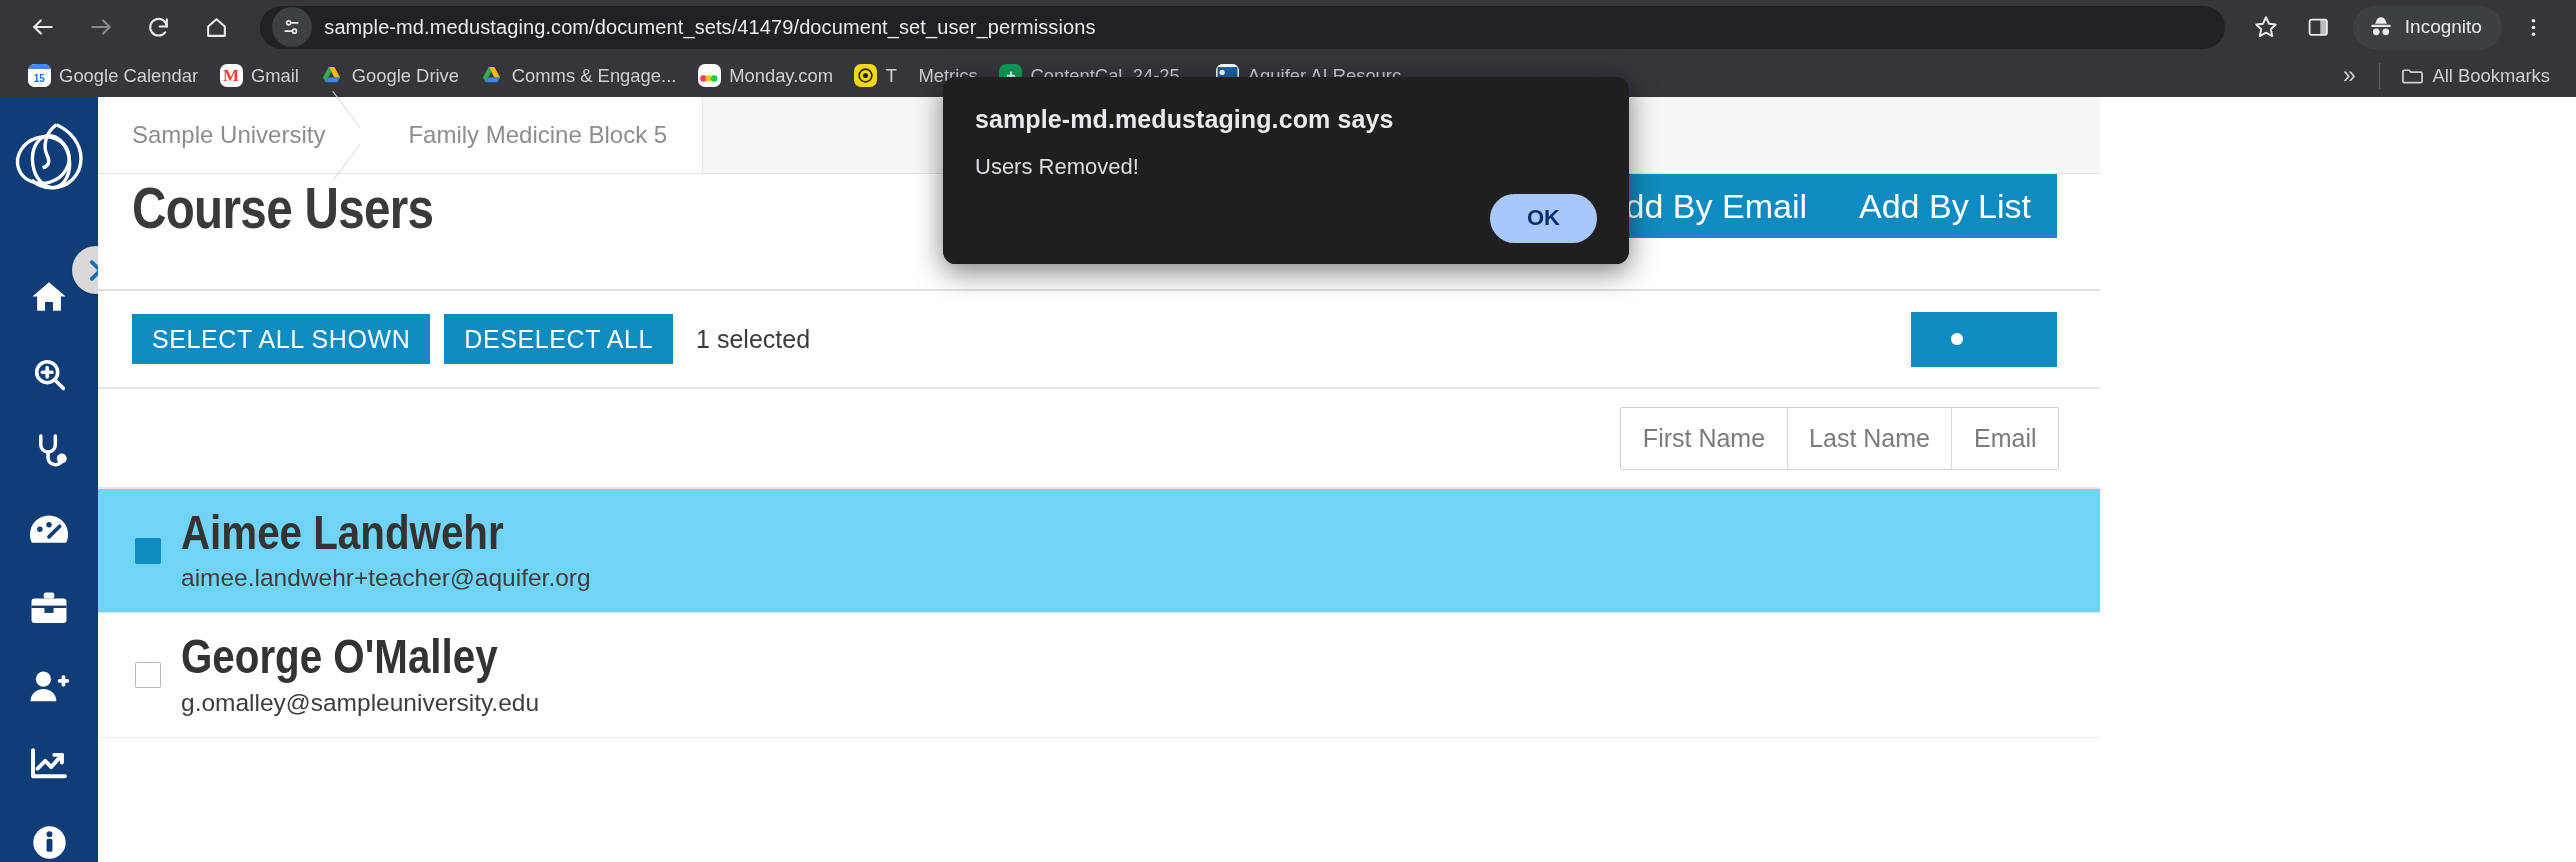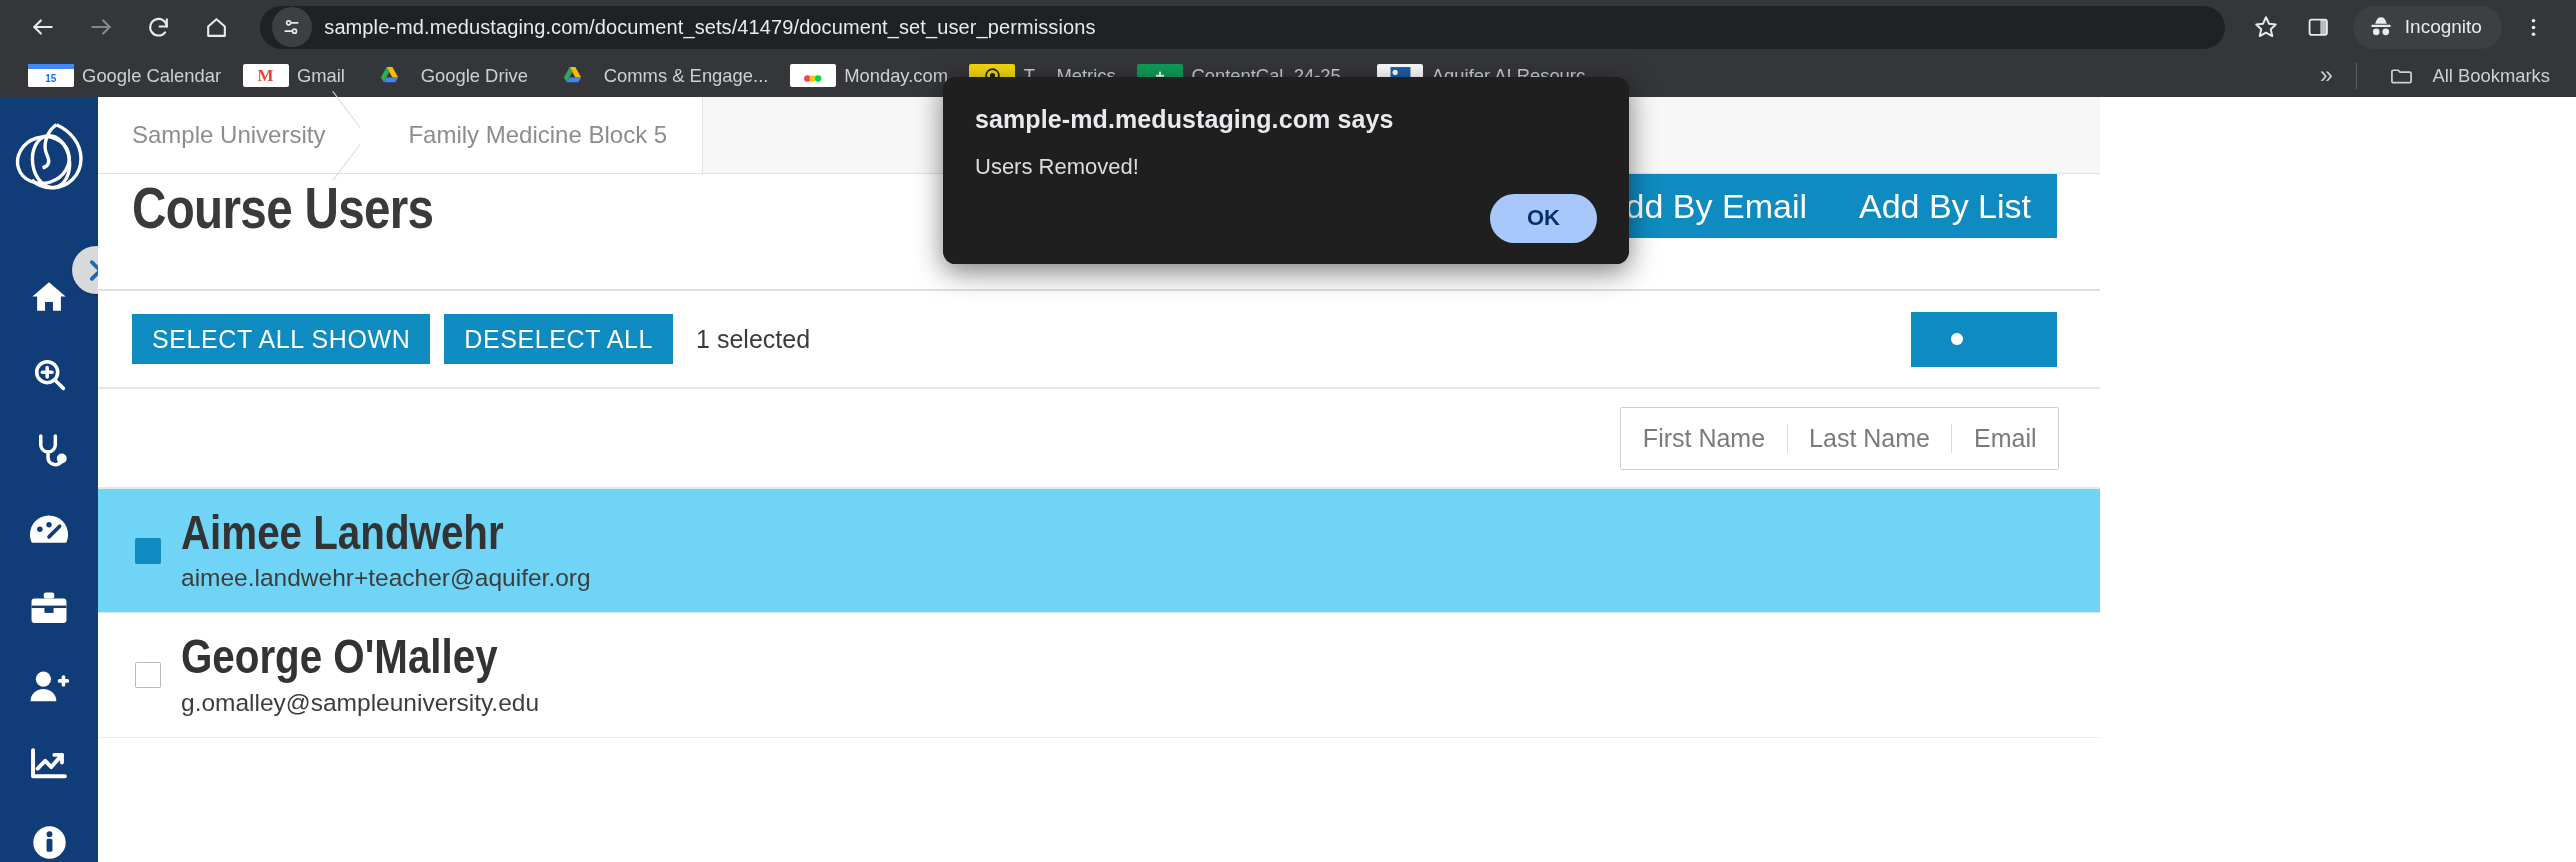--- a/index.html
+++ b/index.html
@@ -89,22 +89,22 @@
   }
   .bm {
     display: flex; align-items: center; gap: 8.4px;
     padding: 4.6px 10.7px;
     border-radius: 6.1px;
     white-space: nowrap;
     flex: 0 0 auto;
   }
   .bm .txt { color: #cdd0d4; font-size: 18.4px; }
   .bm-fav {
-    width: 46px; height: 23px; flex: 0 0 auto;
-    border-radius: 2px;
+    width: 23px; height: 23px; flex: 0 0 auto;
+    border-radius: 7px;
     display: flex; align-items: center; justify-content: center;
     font-size: 10.7px; font-weight: bold; color: #fff;
     overflow: hidden;
     position: relative;
   }
   .bm-spacer { flex: 1 1 auto; }
   .bm-right { display: flex; align-items: center; gap: 3.1px; flex: 0 0 auto; }
   .chev-more { color: #cdd0d4; font-size: 23px; padding: 0 12.3px; }
   .bm-divider { width: 0.8px; height: 26px; background: #5f6368; margin: 0 7.7px; }
 
@@ -289,21 +289,20 @@
     font-family: "Liberation Sans", sans-serif;
     border-radius: 1.5px;
   }
   .search-input::placeholder { color: #8f8f8f; }
   .sort-group {
     display: flex;
     border: 0.8px solid #cfcfcf;
     border-radius: 1.5px;
     overflow: hidden;
     height: 63px;
-    align-items: center;
   }
   .sort-btn {
     background: #fff;
     border: none;
     border-right: 0.8px solid #d9d9d9;
     color: #7b7b7b;
     font-size: 25px;
     padding: 0 21.5px;
     cursor: pointer;
     white-space: nowrap;

